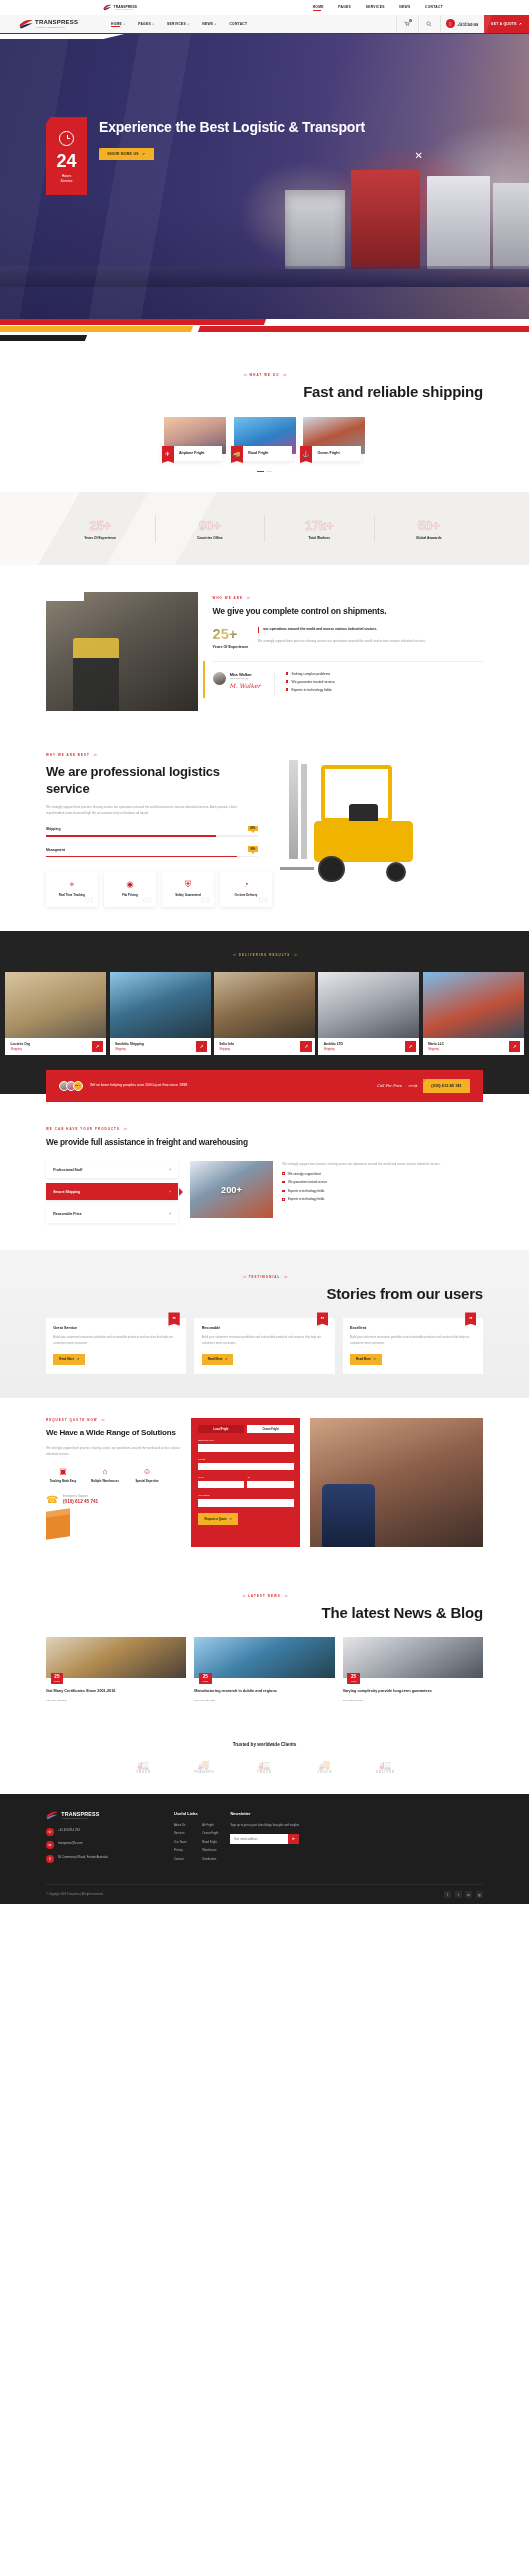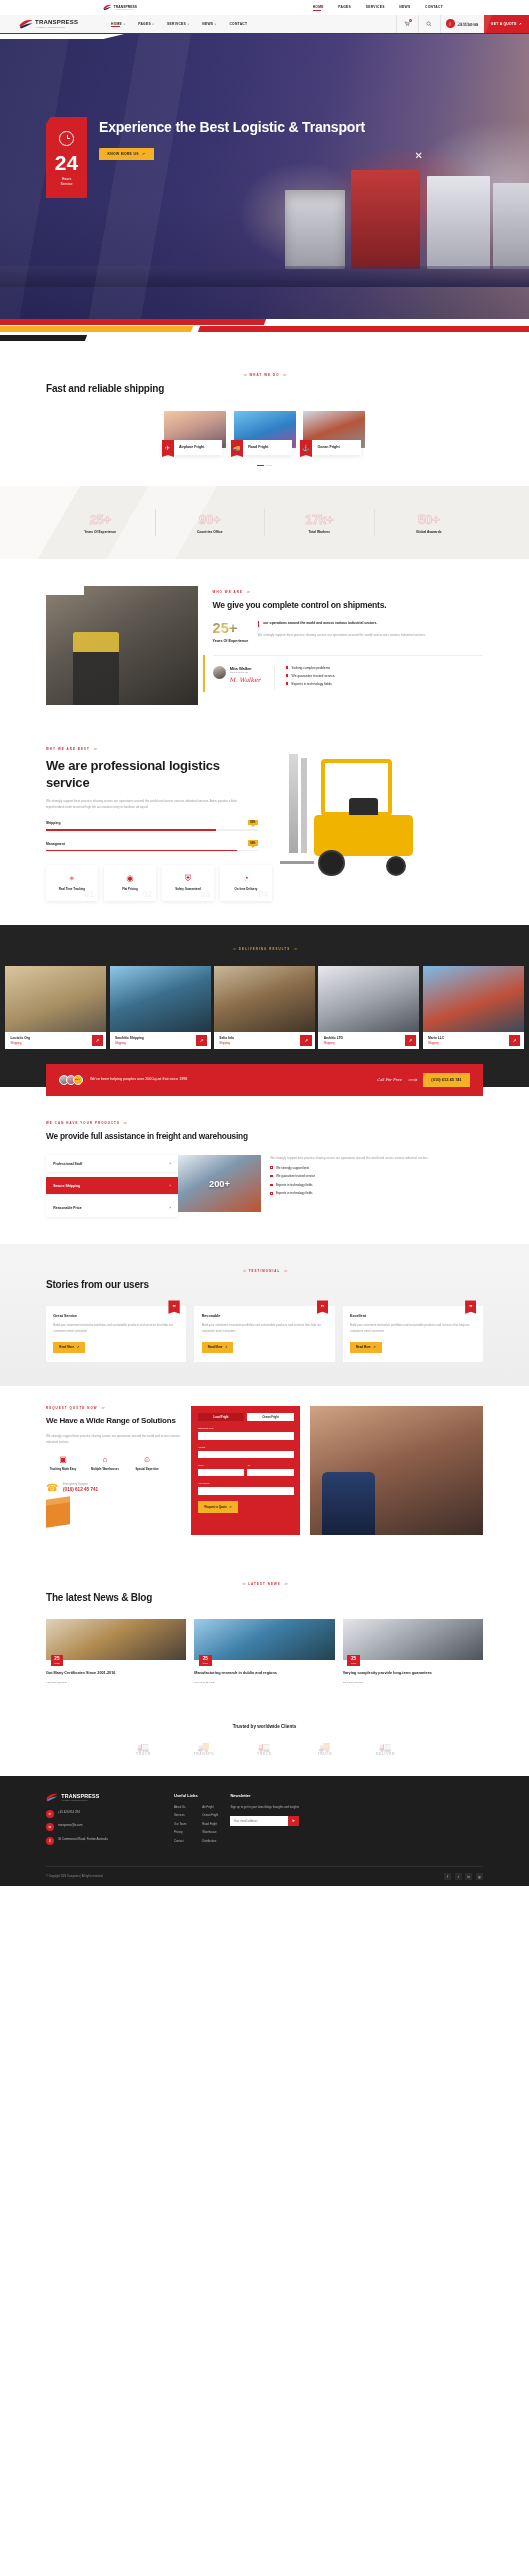--- a/index.html
+++ b/index.html
@@ -69,21 +69,21 @@
      background:linear-gradient(100deg, rgba(255,255,255,.045) 0 12%, transparent 12% 24%, rgba(255,255,255,.05) 24% 33%, transparent 33%); }
   .white-notch { position:absolute; top:0; left:0; width:126px; height:5.3px; background:#fff;
     clip-path:polygon(0 0, 100% 0, 82% 100%, 0 100%); }
 
   .hero-inner { position:absolute; left:46px; top:83px; display:flex; gap:12px; z-index:4; }
   .badge24 { width:41px; background:#d32027; color:#fff; text-align:center;
      padding:14.6px 0 10.6px; clip-path:polygon(12% 0, 100% 0, 100% 100%, 0 100%, 0 9%); }
   .badge24 .clock { width:14.6px; height:14.6px; margin:0 auto 6.6px; border:1.1px solid #fff; border-radius:50%; position:relative; }
   .badge24 .clock:before { content:""; position:absolute; left:50%; top:22%; width:0.9px; height:30%; background:#fff; }
   .badge24 .clock:after { content:""; position:absolute; left:50%; top:48%; width:28%; height:0.9px; background:#fff; }
-  .badge24 .num { font-size:21px; font-weight:bold; line-height:1; }
+  .badge24 .num { font-size:18px; font-weight:bold; line-height:1; }
   .badge24 .lbl { font-size:3.6px; margin-top:3.3px; line-height:1.5; }
   .hero-copy { padding-top:2.6px; }
   .hero-copy h1 { font-size:14px; line-height:1.28; font-weight:bold; color:#fff; letter-spacing:-0.2px; }
   .hero-btn { margin-top:11.3px; display:inline-flex; align-items:center; gap:3.3px;
      background:#f5b125; color:#241f12; font-size:3.4px; font-weight:bold; letter-spacing:0.3px;
      padding:4px 8.6px; position:relative; }
   .hero-btn:before { content:""; position:absolute; left:0; top:0; border-left:3.3px solid rgba(0,0,0,.12);
      border-bottom:3.3px solid transparent; }
   .hero-close { position:absolute; right:106px; top:116px; color:#fff; font-size:10px; font-weight:300; z-index:5; }
 
@@ -92,21 +92,21 @@
   .stripe { position:absolute; height:6px; transform:skewX(-20deg); }
   .s-red1 { left:-13.2px; top:0; width:278px; background:#d32027; }
   .s-yellow { left:-13.2px; top:7.3px; width:205px; background:#f5b125; }
   .s-red2 { left:199px; top:7.3px; width:371px; background:#d32027; }
   .s-dark { left:-13.2px; top:16px; width:99px; background:#1c1c1c; }
 
   
   .eyebrow { display:flex; align-items:center; justify-content:center; gap:3.3px;
     font-size:2.9px; font-weight:bold; letter-spacing:1.1px; color:#d32027; }
   .eyebrow .chev { color:#e9a3a6; font-size:3.6px; letter-spacing:-0.7px; }
-  .sec-title { text-align:left; font-size:10px; font-weight:bold; margin-top:6px; letter-spacing:-0.2px; }
+  .sec-title { text-align:right; font-size:15px; font-weight:bold; margin-top:6px; letter-spacing:-0.2px; }
 
   
   .whatwedo { padding:28px 0 20px; background:#fff; position:relative; }
   .svc-grid { display:flex; gap:7.3px; justify-content:center; margin-top:17px; }
   .svc-card { width:62px; position:relative; }
   .svc-card .img { height:37px; border-radius:0.7px; }
   .i1 { background:linear-gradient(160deg,#f2c9a4,#c99a8d 45%,#6e5a6b); }
   .i2 { background:linear-gradient(160deg,#6fc2f0,#2f7fc4 55%,#a5519a); }
   .i3 { background:linear-gradient(160deg,#cfd8e4,#b5563c 50%,#8d8d8d); }
   .svc-plate { position:relative; margin:-8.6px 4px 0 -2.6px; background:#fff; height:15px;
@@ -229,21 +229,21 @@
   .cta-right { margin-left:auto; display:flex; align-items:center; gap:6px; }
   .callfree { font-size:3.7px; color:#fff; font-family:"DejaVu Serif", serif; font-style:italic; }
   .arrowc { font-size:6.6px; color:#fff; opacity:.85; }
   .cta-num { background:#f5b125; color:#241f12; font-size:4px; font-weight:bold; padding:4.6px 8px; position:relative; }
   .cta-num:before { content:""; position:absolute; left:0; top:0; border-left:4px solid rgba(0,0,0,.12); border-bottom:4px solid transparent; }
   .cta-split { height:17px; background:linear-gradient(180deg,#232323 50%, #fff 50%); margin-top:-17px; position:relative; z-index:1; }
 
   
   .assist { padding:25px 0 22.5px; background:#fff; }
   .assist h2 { font-size:8.3px; font-weight:bold; line-height:1.35; margin-top:6px; letter-spacing:-0.2px; }
-  .assist-flex { display:flex; margin-top:13.2px; }
+  .assist-flex { display:flex; gap:12px; margin-top:13.2px; }
   .tabs { width:132px; }
   .tab { height:17px; display:flex; align-items:center; justify-content:space-between;
      padding:0 7.3px; font-size:3.4px; font-weight:bold; background:#fff;
      box-shadow:0 0.7px 3.3px rgba(0,0,0,.08); margin-bottom:5.3px; position:relative; }
   .tab.on { background:#d32027; color:#fff; }
   .tab.on:after { content:""; position:absolute; right:-4.6px; top:50%; margin-top:-4px;
      border-left:4.6px solid #d32027; border-top:4px solid transparent; border-bottom:4px solid transparent; }
   .assist-right { flex:1; display:flex; gap:9.3px; }
   .assist-img { width:83px; height:57px; background:linear-gradient(150deg,#e4ebf2,#7f97ad 40%,#c0532f);
      position:relative; }

